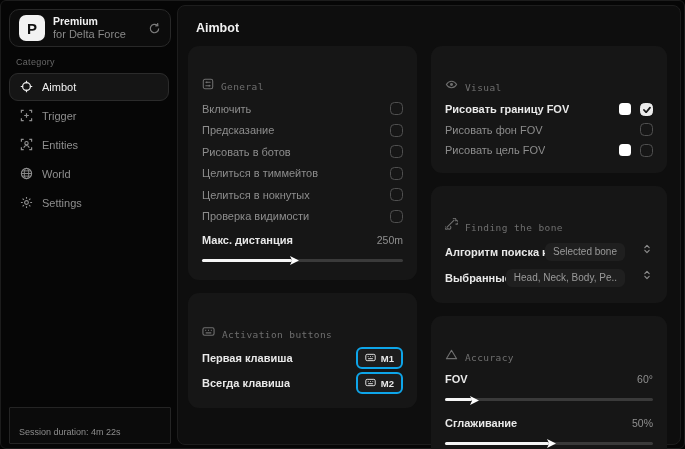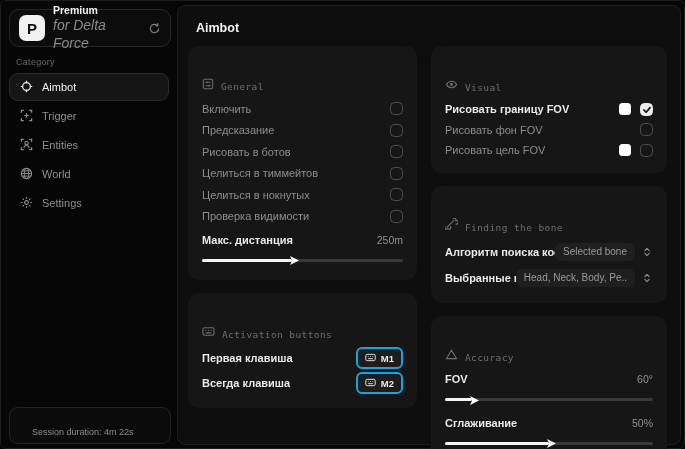--- a/index.html
+++ b/index.html
@@ -8,34 +8,34 @@
   .window { position:absolute; inset:0; background:#060606; border:1px solid #1c1c1c; border-radius:6px; }
 
   
   .sidebar { position:absolute; left:0; top:0; width:176px; height:449px; }
   .premium-card { position:absolute; left:8px; top:8px; right:6px; height:38px; background:#0c0c0c;
     border:1px solid #282828; border-radius:10px; display:flex; align-items:center; padding:0 9px; gap:8px; }
   .p-logo { width:26px; height:26px; background:#f2f2f2; border-radius:7px; color:#111; font-weight:bold;
     font-size:15px; display:flex; align-items:center; justify-content:center; }
   .premium-text { flex:1; line-height:1.25; }
   .premium-title { font-size:10.5px; font-weight:bold; color:#f0f0f0; }
-  .premium-sub { font-size:14px; color:#8a8a8a;font-style:italic; }
+  .premium-sub { font-size:11px; color:#8a8a8a; }
   .refresh-btn { color:#7d7d7d; display:flex; }
 
   .category-label { margin:14px 0 6px 15px; font-size:9px; color:#666; letter-spacing:.3px; }
 
   .nav { display:flex; flex-direction:column; }
   .nav-item { display:flex; align-items:center; gap:9px; color:#8f8f8f; height:28px; padding:0 10px;
     margin:0 8px 1px; border:1px solid transparent; border-radius:9px; cursor:pointer; }
   .nav-item.active { background:#151515; border-color:#2b2b2b; color:#efefef; }
   .nav-item svg { flex:none; }
   .nav-label { font-size:11px; }
 
   .session-card { position:absolute; left:8px; right:6px; bottom:6px; height:37px; background:#0b0b0b;
-    border:1px solid #242424; border-radius:9px; display:flex; align-items:flex-end; padding:6px 22px; }
+    border:1px solid #242424; border-radius:1px; display:flex; align-items:flex-end; padding:6px 9px; }
   .session-text { font-size:9px; color:#8d8d8d; }
 
   
   .main { position:absolute; left:176px; top:4px; right:3px; bottom:3px; background:#0e0e0e;
     border:1px solid #1d1d1d; border-radius:8px; }
   .main-title { position:absolute; left:18px; top:15px; font-size:12.5px; font-weight:bold; color:#f2f2f2; }
 
   .columns { position:absolute; left:10px; right:13px; top:40px; bottom:5px; display:flex; gap:14px; }
   .col { display:flex; flex-direction:column; gap:13px; }
   .col-left { width:234px; } .col-right { width:236px; }
@@ -54,21 +54,21 @@
   .swatch { width:12px; height:12px; border-radius:3.5px; flex:none; }
   .right-group { display:flex; align-items:center; gap:9px; }
 
   .slider { position:relative; height:3px; background:#3a3a3a; border-radius:2px; margin:8px 0 6px; }
   .slider-fill { position:absolute; left:0; top:0; bottom:0; background:#f5f5f5; border-radius:2px; }
   .slider-thumb { position:absolute; right:-7px; top:-3.5px; }
 
   .key-badge { display:flex; align-items:center; gap:5px; background:#1d1d1d; border:2px solid #0ea5e9;
     border-radius:6px; padding:2.5px 7px; color:#e8e8e8; font-size:9.5px; font-weight:bold; cursor:pointer; }
 
-  .select-group { display:flex; align-items:center; gap:6px; }
+  .select-group { display:flex; align-items:flex-start; gap:16px; }
   .select-box { display:flex; align-items:center; background:#1f1f1f; border-radius:6px; padding:3.5px 8px;
     color:#9a9a9a; font-size:10px; max-width:108px; white-space:nowrap; overflow:hidden; cursor:pointer; }
   .unfold-btn { color:#8a8a8a; display:flex; cursor:pointer; }
 
   .rows-gap2 .row { height:20.5px; }
 </style>
 </head>
 <body>
 
 <svg width="0" height="0" style="position:absolute">

